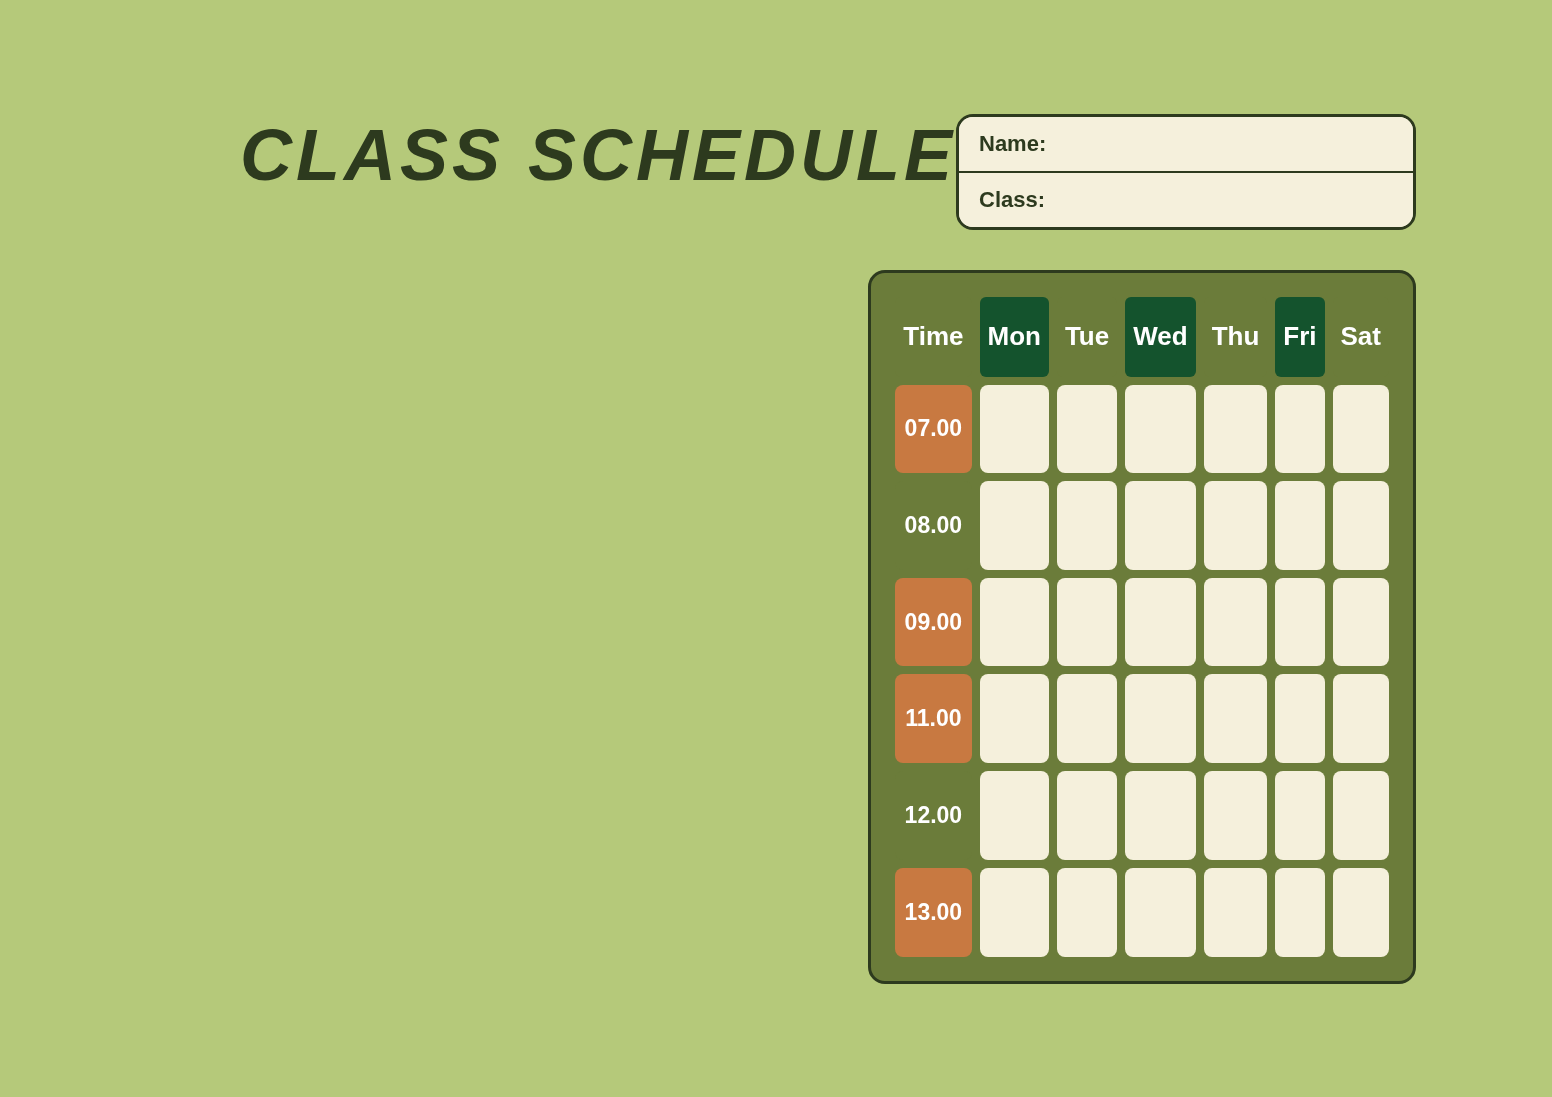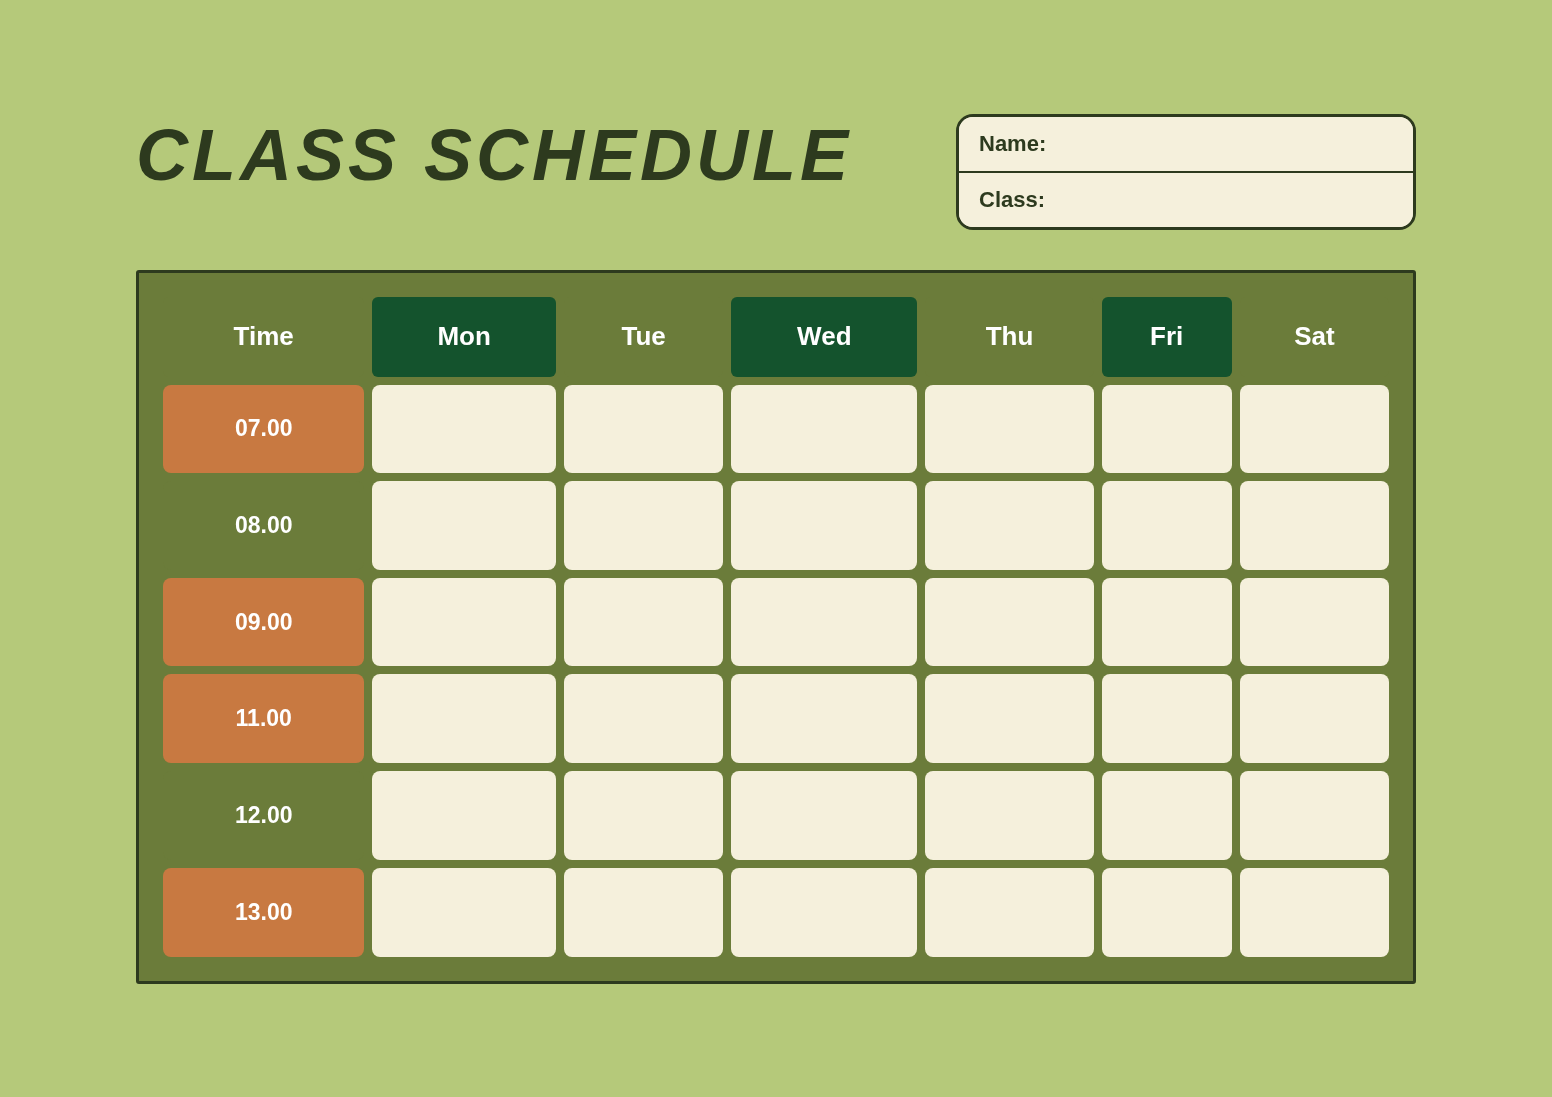--- a/index.html
+++ b/index.html
@@ -20,20 +20,21 @@
     }
 
     .page {
       width: 1400px;
       height: 950px;
       background-color: #b5c97a;
       position: relative;
       display: flex;
       flex-direction: column;
       padding: 40px 60px;
+      align-items: flex-end;
     }
 
     .header {
       display: flex;
       justify-content: space-between;
       align-items: flex-start;
       margin-bottom: 40px;
     }
 
     .title {
@@ -62,21 +63,21 @@
       background: #f5f0dc;
       border-bottom: 2px solid #2d3a1e;
     }
 
     .info-row:last-child {
       border-bottom: none;
     }
 
     .schedule-container {
       border: 3px solid #2d3a1e;
-      border-radius: 3px;
+      border-radius: 17px;
       overflow: hidden;
       background: #6b7c3a;
       padding: 16px;
       flex: 1;
     }
 
     .schedule-table {
       width: 100%;
       height: 100%;
       border-collapse: separate;

